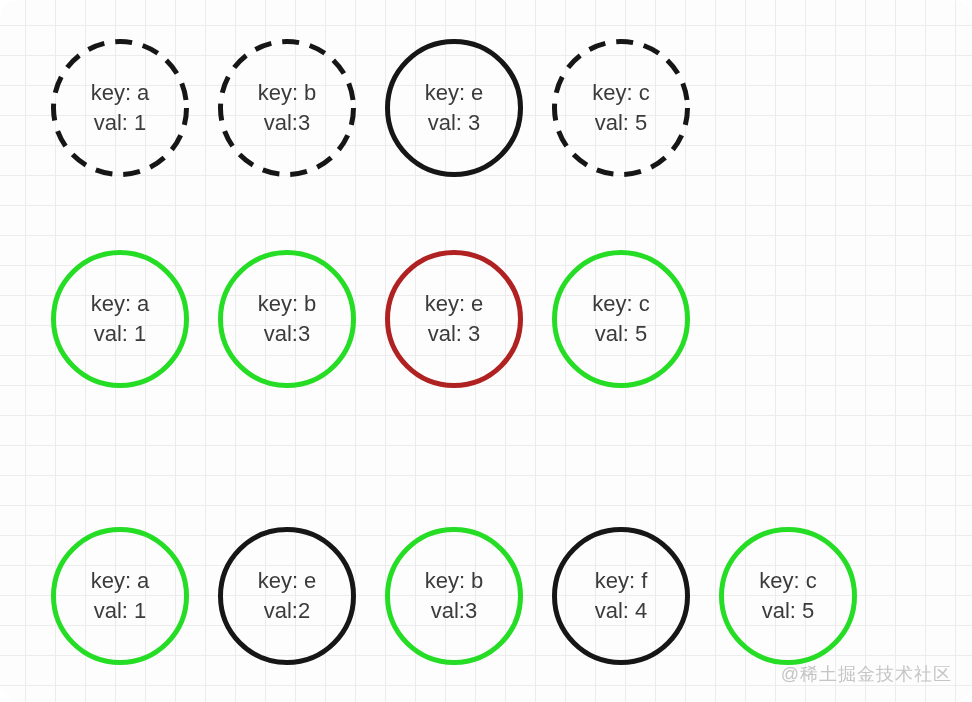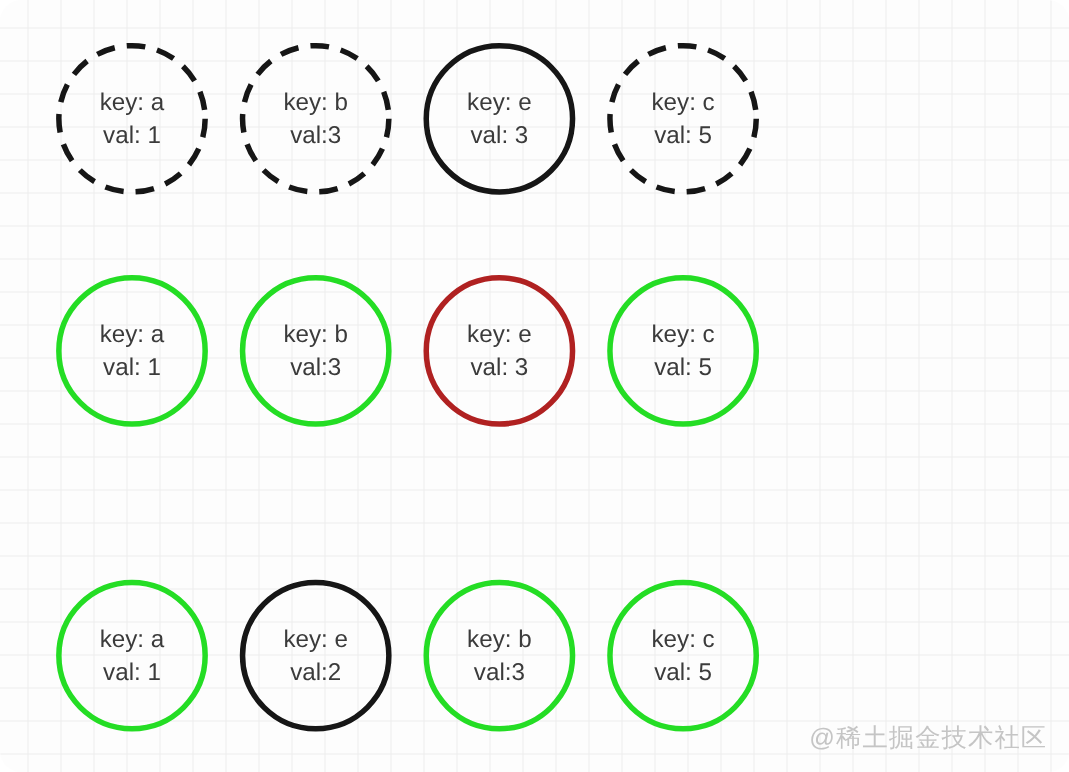--- a/index.html
+++ b/index.html
@@ -58,21 +58,21 @@
     z-index: 1;
   }
   .dashed-black circle { stroke: var(--black, #161616); stroke-dasharray: 17 11; }
   .solid-black  circle { stroke: var(--black, #161616); }
   .solid-green  circle { stroke: var(--green, #24dd24); }
   .solid-red    circle { stroke: var(--red, #b02121); }
   .watermark {
     position: absolute;
     right: 20px;
     bottom: 16px;
-    font-size: 23px;
+    font-size: 18px;
     letter-spacing: 1px;
     color: var(--watermark-gray, #c5c5c5);
   }
 </style>
 </head>
 <body>
 
 <div class="canvas">
   <div class="node-row row-0">
       <div class="node dashed-black">
@@ -149,20 +149,27 @@
         <span class="line">key: e</span>
         <span class="line">val:2</span>
       </div>
       <div class="node solid-green">
         <svg viewBox="0 0 140 140">
           <circle cx="70" cy="70" r="66.5"></circle>
         </svg>
         <span class="line">key: b</span>
         <span class="line">val:3</span>
       </div>
+      <div class="node solid-black">
+        <svg viewBox="0 0 140 140">
+          <circle cx="70" cy="70" r="66.5"></circle>
+        </svg>
+        <span class="line">key: f</span>
+        <span class="line">val: 4</span>
+      </div>
       <div class="node solid-green">
         <svg viewBox="0 0 140 140">
           <circle cx="70" cy="70" r="66.5"></circle>
         </svg>
         <span class="line">key: c</span>
         <span class="line">val: 5</span>
       </div>
     </div>
   <div class="watermark">@稀土掘金技术社区</div>
 </div>

